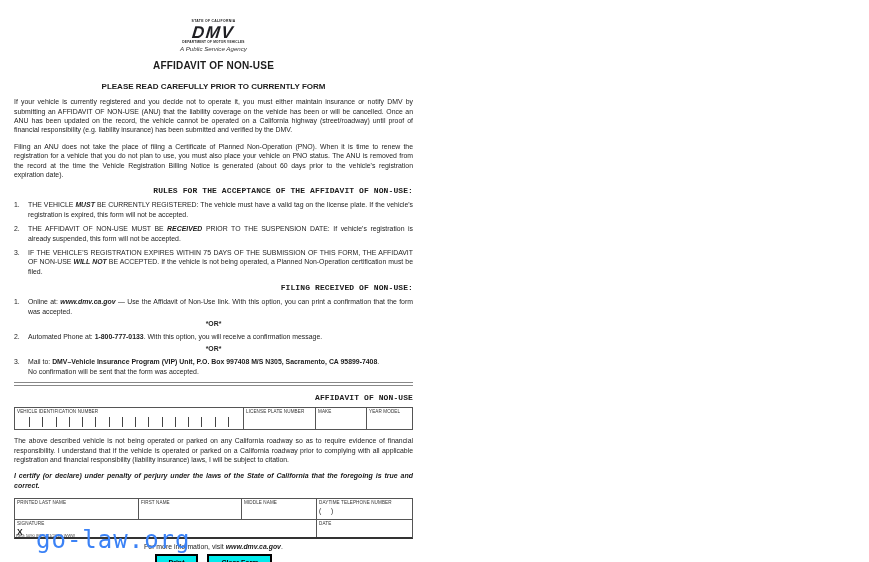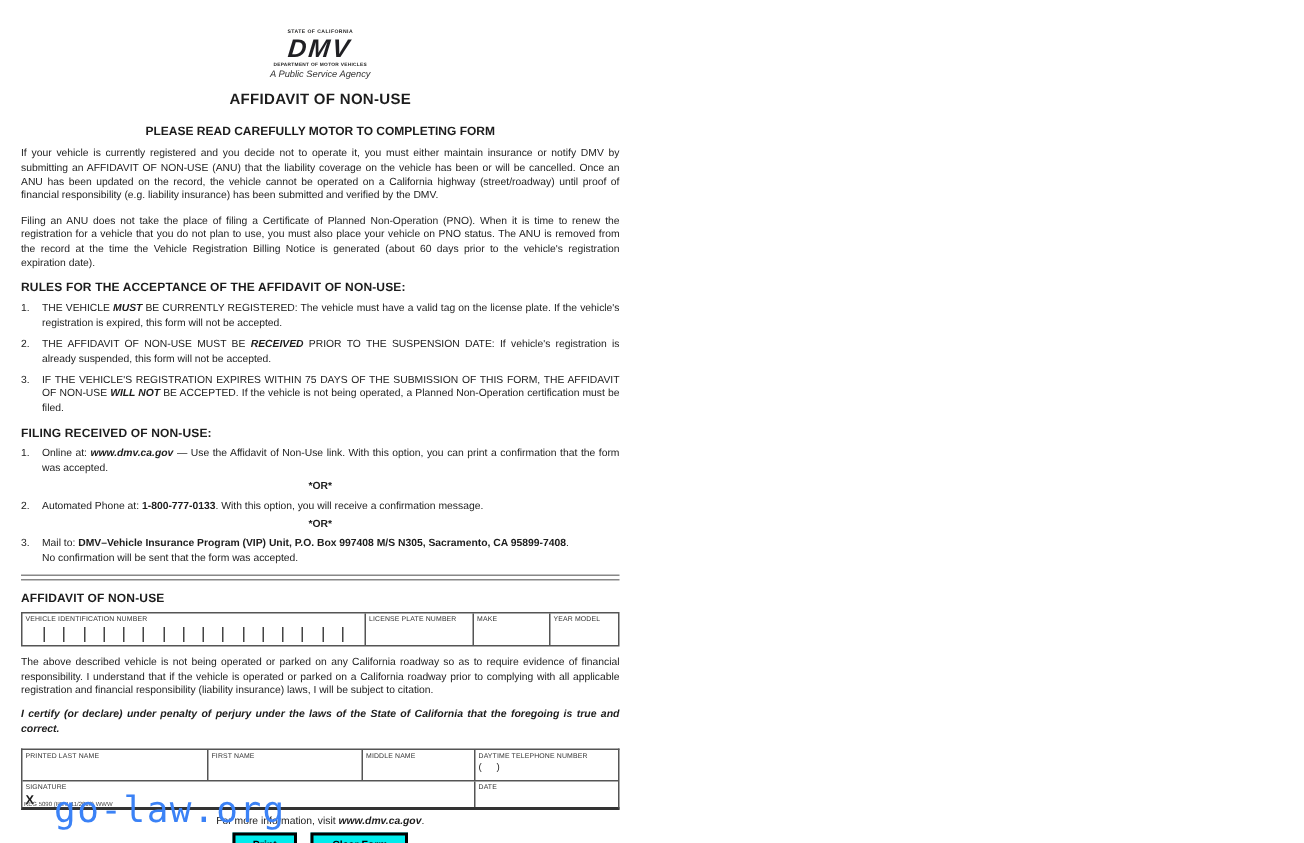--- a/index.html
+++ b/index.html
@@ -9,21 +9,21 @@
   
   .logo-block{text-align:center;padding-top:20px;line-height:1.05;}
   .logo-state{font-size:3.4px;font-weight:bold;letter-spacing:.3px;color:#222;}
   .logo-dmv{font-size:17px;font-weight:bold;font-style:italic;letter-spacing:1.5px;color:#1f1f23;transform:skewX(-6deg);display:inline-block;line-height:1;}
   .logo-dept{font-size:3.2px;font-weight:bold;letter-spacing:.2px;color:#222;}
   .logo-tagline{font-size:6.2px;font-style:italic;color:#333;margin-top:1px;}
   .title{font-size:10px;font-weight:bold;text-align:center;margin-top:8px;letter-spacing:.2px;}
   .subtitle{font-size:8px;font-weight:bold;text-align:center;margin-top:11px;}
   
   .para{font-size:6.9px;line-height:9.4px;text-align:justify;margin-top:6px;}
-  .sec-head{font-size:8px;font-weight:bold;text-align:left;margin-top:7px;letter-spacing:.1px;}
+  .sec-head{font-size:8px;font-weight:bold;text-align:right;margin-top:7px;letter-spacing:.1px;font-family:Liberation Mono, monospace;}
   .list-item{display:flex;margin-top:5px;}
   .list-item .num{width:14px;flex:0 0 14px;font-size:6.9px;line-height:9.4px;}
   .list-item .itext{flex:1;font-size:6.9px;line-height:9.4px;text-align:justify;}
   .bi{font-weight:bold;font-style:italic;}
   .bo{font-weight:bold;}
   .or-sep{font-size:6.9px;font-weight:bold;text-align:center;margin-top:4px;}
   
   .double-rule{margin-top:6px;height:2px;border-top:1px solid #888;border-bottom:1px solid #888;}
   
   .veh-table{display:flex;border:1px solid #555;height:21px;margin-top:5px;}
@@ -67,21 +67,21 @@
   <div class="content">
 
     <div class="logo-block">
       <div class="logo-state">STATE OF CALIFORNIA</div>
       <div><span class="logo-dmv">DMV</span></div>
       <div class="logo-dept">DEPARTMENT OF MOTOR VEHICLES</div>
       <div class="logo-tagline">A Public Service Agency</div>
     </div>
 
     <div class="title">AFFIDAVIT OF NON-USE</div>
-    <div class="subtitle">PLEASE READ CAREFULLY MOTOR TO COMPLETING FORM</div>
+    <div class="subtitle">PLEASE READ CAREFULLY PRIOR TO CURRENTLY FORM</div>
 
     <p class="para">If your vehicle is currently registered and you decide not to operate it, you must either maintain insurance or notify DMV by submitting an AFFIDAVIT OF NON-USE (ANU) that the liability coverage on the vehicle has been or will be cancelled. Once an ANU has been updated on the record, the vehicle cannot be operated on a California highway (street/roadway) until proof of financial responsibility (e.g. liability insurance) has been submitted and verified by the DMV.</p>
     <p class="para">Filing an ANU does not take the place of filing a Certificate of Planned Non-Operation (PNO). When it is time to renew the registration for a vehicle that you do not plan to use, you must also place your vehicle on PNO status. The ANU is removed from the record at the time the Vehicle Registration Billing Notice is generated (about 60 days prior to the vehicle's registration expiration date).</p>
 
     <div class="sec-head">RULES FOR THE ACCEPTANCE OF THE AFFIDAVIT OF NON-USE:</div>
 
     <div class="list-item">
       <span class="num">1.</span>
       <span class="itext"><span>THE VEHICLE </span><span class="bi">MUST</span><span> BE CURRENTLY REGISTERED: The vehicle must have a valid tag on the license plate. If the vehicle's registration is expired, this form will not be accepted.</span></span>
     </div>

